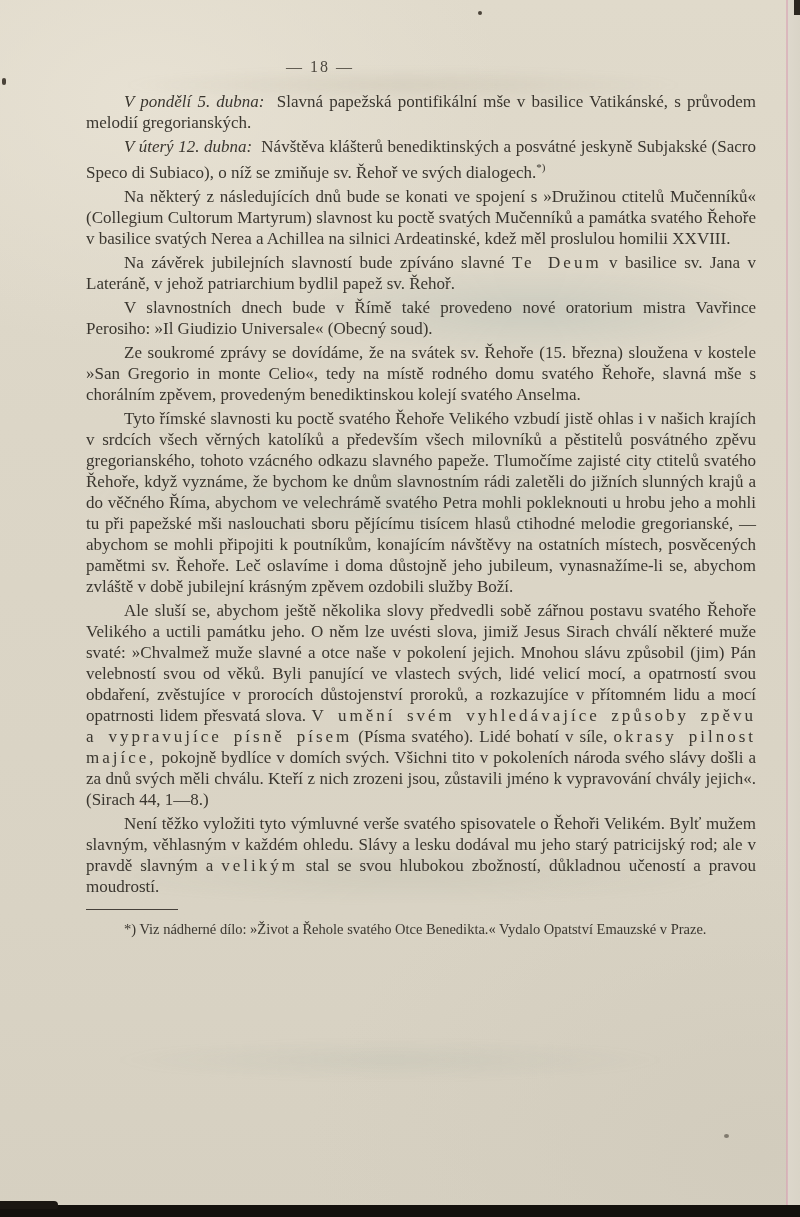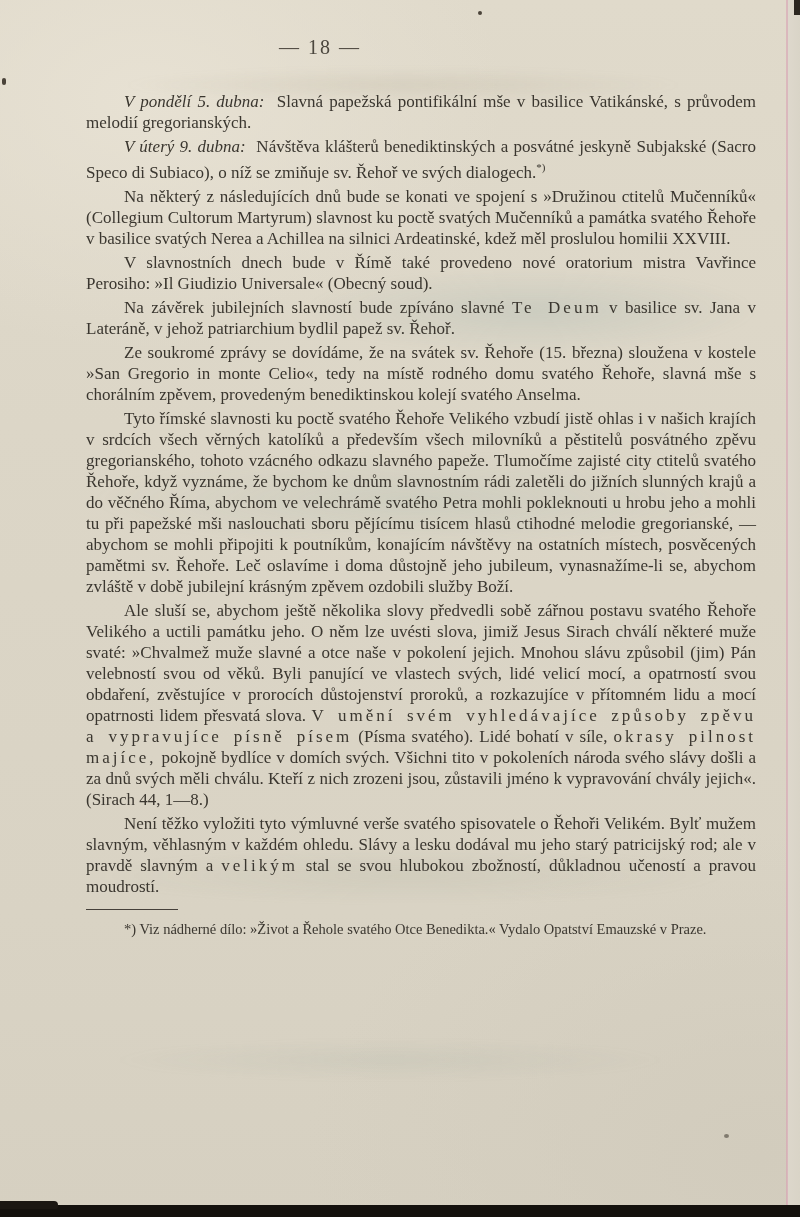--- a/index.html
+++ b/index.html
@@ -31,22 +31,22 @@
   .g2{left:88px;top:452px;width:660px;height:96px;
       background:radial-gradient(ellipse at center, rgba(128,158,148,.14) 0%, rgba(128,158,148,0) 70%);}
   .g3{left:90px;top:848px;width:640px;height:56px;
       background:radial-gradient(ellipse at center, rgba(140,150,128,.11) 0%, rgba(140,150,128,0) 70%);}
   .g4{left:118px;top:68px;width:570px;height:34px;
       background:radial-gradient(ellipse at center, rgba(152,142,116,.14) 0%, rgba(152,142,116,0) 70%);}
   .g5{left:110px;top:1040px;width:560px;height:40px;
       background:radial-gradient(ellipse at center, rgba(130,150,140,.10) 0%, rgba(130,150,140,0) 70%);}
 
   .pagenum{
-    position:absolute;top:36px;left:0;width:640px;text-align:center;
-    font-size:20px;letter-spacing:2px;color:var(--ink-soft);
+    position:absolute;top:58px;left:0;width:640px;text-align:center;
+    font-size:16px;letter-spacing:2px;color:var(--ink-soft);
   }
   .text-col{
     position:absolute;left:86px;top:91px;width:670px;
     color:var(--ink);font-size:17px;line-height:21px;text-align:justify;
     text-rendering:optimizeLegibility;
   }
   .para{margin:0 0 3px 0;text-indent:38px;}
   .seg{white-space:pre-wrap;}
   .seg-i{font-style:italic;}
   .seg-sp{letter-spacing:3px;word-spacing:3px;}
@@ -76,24 +76,24 @@
   <div class="ghost g2"></div>
   <div class="ghost g3"></div>
   <div class="ghost g4"></div>
   <div class="ghost g5"></div>
 
   <div class="pagenum">— 18 —</div>
 
   <div class="text-col">
     <div>
         <p class="para"><span class="seg seg-i">V pondělí 5. dubna:</span><span class="seg seg-n">  Slavná papežská pontifikální mše v basilice Vatikánské, s průvodem melodií gregorianských.</span></p>
-        <p class="para"><span class="seg seg-i">V úterý 9. dubna:</span><span class="seg seg-n">  Návštěva klášterů benediktinských a posvátné jeskyně Subjakské (Sacro Speco di Subiaco), o níž se zmiňuje sv. Řehoř ve svých dialogech.</span><span class="seg seg-sup">*)</span></p>
+        <p class="para"><span class="seg seg-i">V úterý 12. dubna:</span><span class="seg seg-n">  Návštěva klášterů benediktinských a posvátné jeskyně Subjakské (Sacro Speco di Subiaco), o níž se zmiňuje sv. Řehoř ve svých dialogech.</span><span class="seg seg-sup">*)</span></p>
         <p class="para"><span class="seg seg-n">Na některý z následujících dnů bude se konati ve spojení s »Družinou ctitelů Mučenníků« (Collegium Cultorum Martyrum) slavnost ku poctě svatých Mučenníků a památka svatého Řehoře v basilice svatých Nerea a Achillea na silnici Ardeatinské, kdež měl proslulou homilii XXVIII.</span></p>
+        <p class="para"><span class="seg seg-n">Na závěrek jubilejních slavností bude zpíváno slavné </span><span class="seg seg-sp">Te Deum</span><span class="seg seg-n"> v basilice sv. Jana v Lateráně, v jehož patriarchium bydlil papež sv. Řehoř.</span></p>
         <p class="para"><span class="seg seg-n">V slavnostních dnech bude v Římě také provedeno nové oratorium mistra Vavřince Perosiho: »Il Giudizio Universale« (Obecný soud).</span></p>
-        <p class="para"><span class="seg seg-n">Na závěrek jubilejních slavností bude zpíváno slavné </span><span class="seg seg-sp">Te Deum</span><span class="seg seg-n"> v basilice sv. Jana v Lateráně, v jehož patriarchium bydlil papež sv. Řehoř.</span></p>
         <p class="para"><span class="seg seg-n">Ze soukromé zprávy se dovídáme, že na svátek sv. Řehoře (15. března) sloužena v kostele »San Gregorio in monte Celio«, tedy na místě rodného domu svatého Řehoře, slavná mše s chorálním zpěvem, provedeným benediktinskou kolejí svatého Anselma.</span></p>
         <p class="para"><span class="seg seg-n">Tyto římské slavnosti ku poctě svatého Řehoře Velikého vzbudí jistě ohlas i v našich krajích v srdcích všech věrných katolíků a především všech milovníků a pěstitelů posvátného zpěvu gregorianského, tohoto vzácného odkazu slavného papeže. Tlumočíme zajisté city ctitelů svatého Řehoře, když vyznáme, že bychom ke dnům slavnostním rádi zaletěli do jižních slunných krajů a do věčného Říma, abychom ve velechrámě svatého Petra mohli pokleknouti u hrobu jeho a mohli tu při papežské mši naslouchati sboru pějícímu tisícem hlasů ctihodné melodie gregorianské, — abychom se mohli připojiti k poutníkům, konajícím návštěvy na ostatních místech, posvěcených pamětmi sv. Řehoře. Leč oslavíme i doma důstojně jeho jubileum, vynasnažíme-li se, abychom zvláště v době jubilejní krásným zpěvem ozdobili služby Boží.</span></p>
         <p class="para"><span class="seg seg-n">Ale sluší se, abychom ještě několika slovy předvedli sobě zářnou postavu svatého Řehoře Velikého a uctili památku jeho. O něm lze uvésti slova, jimiž Jesus Sirach chválí některé muže svaté: »Chvalmež muže slavné a otce naše v pokolení jejich. Mnohou slávu způsobil (jim) Pán velebností svou od věků. Byli panující ve vlastech svých, lidé velicí mocí, a opatrností svou obdaření, zvěstujíce v prorocích důstojenství proroků, a rozkazujíce v přítomném lidu a mocí opatrnosti lidem přesvatá slova. </span><span class="seg seg-sp">V umění svém vyhledávajíce způsoby zpěvu a vypravujíce písně písem</span><span class="seg seg-n"> (Písma svatého). Lidé bohatí v síle, </span><span class="seg seg-sp">okrasy pilnost majíce,</span><span class="seg seg-n"> pokojně bydlíce v domích svých. Všichni tito v pokoleních národa svého slávy došli a za dnů svých měli chválu. Kteří z nich zrozeni jsou, zůstavili jméno k vypravování chvály jejich«. (Sirach 44, 1—8.)</span></p>
         <p class="para"><span class="seg seg-n">Není těžko vyložiti tyto výmluvné verše svatého spisovatele o Řehoři Velikém. Bylť mužem slavným, věhlasným v každém ohledu. Slávy a lesku dodával mu jeho starý patricijský rod; ale v pravdě slavným a </span><span class="seg seg-sp">velikým</span><span class="seg seg-n"> stal se svou hlubokou zbožností, důkladnou učeností a pravou moudrostí.</span></p>
       </div>
     <div class="fn-block">
       <div class="fn-rule"></div>
       <p class="footnote"><span class="seg seg-n">*) Viz nádherné dílo: »Život a Řehole svatého Otce Benedikta.« Vydalo Opatství Emauzské v Praze.</span></p>
     </div>
   </div>

